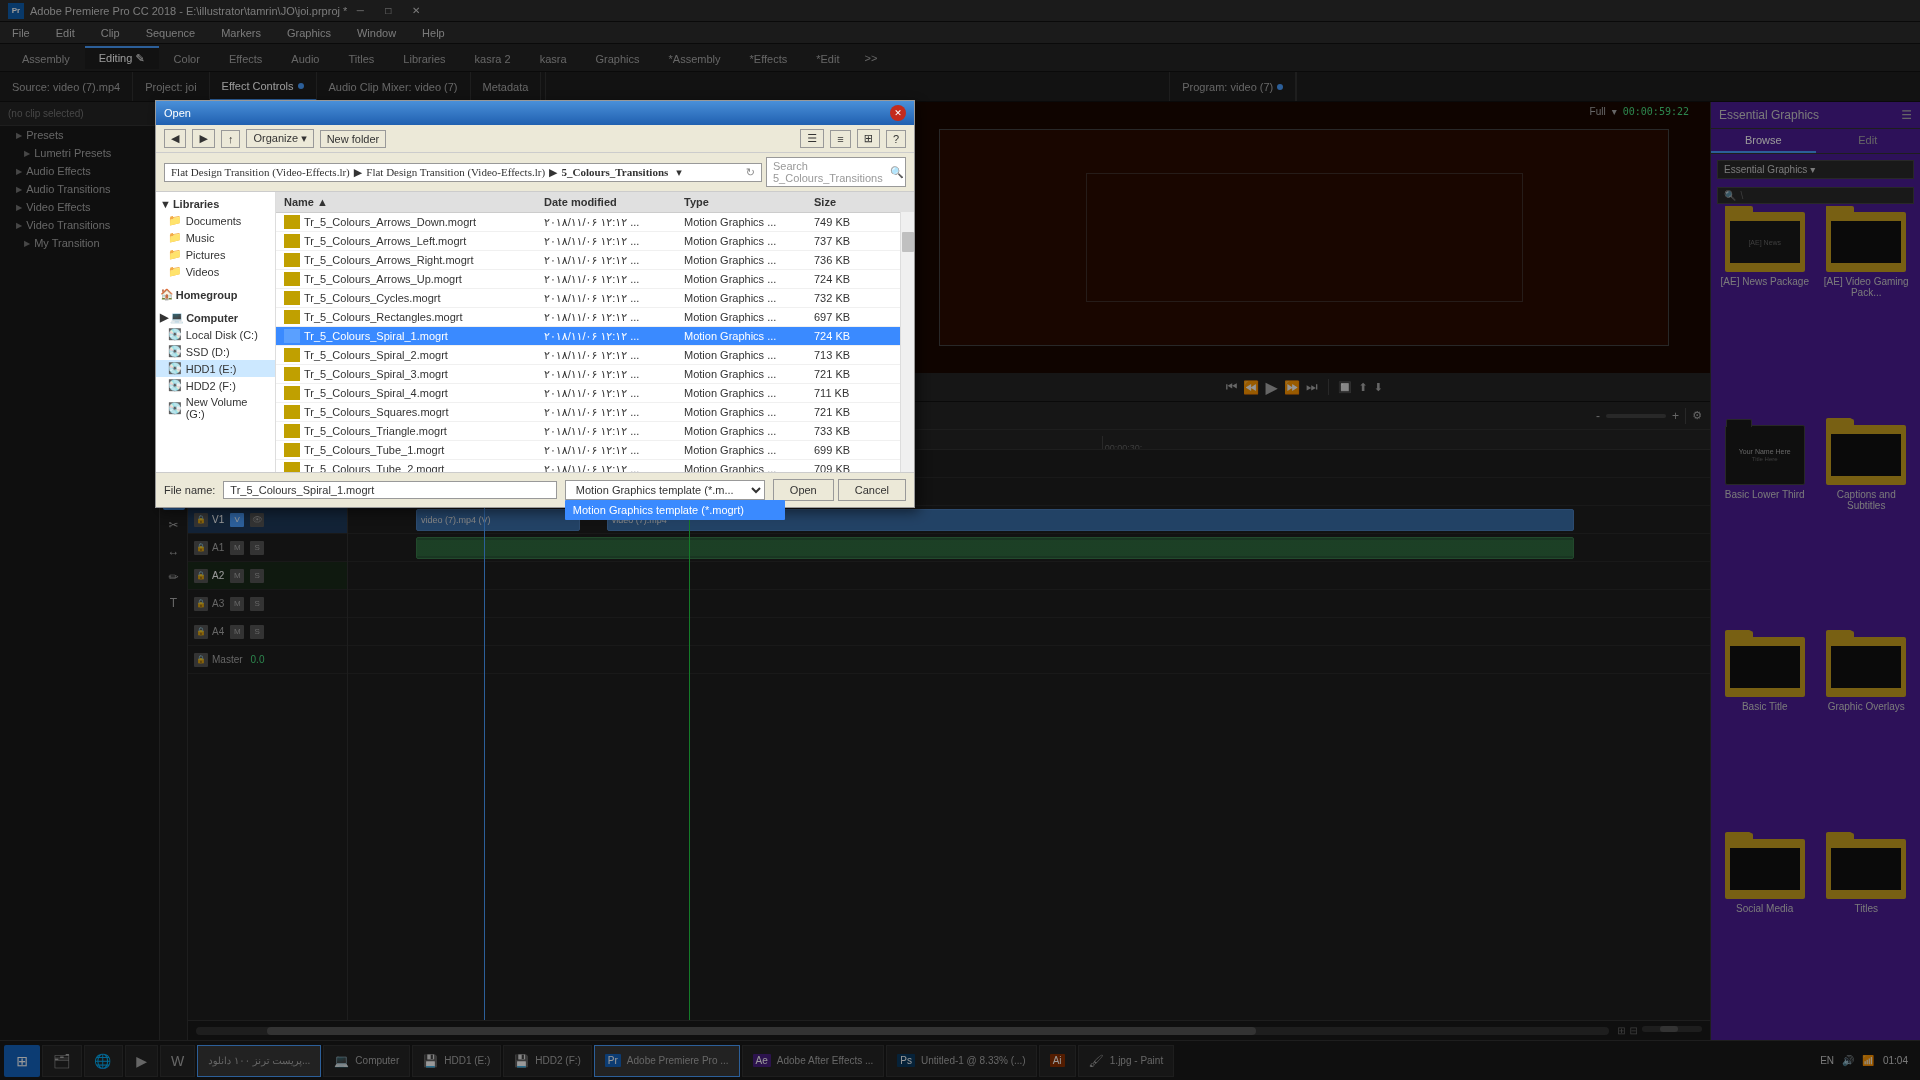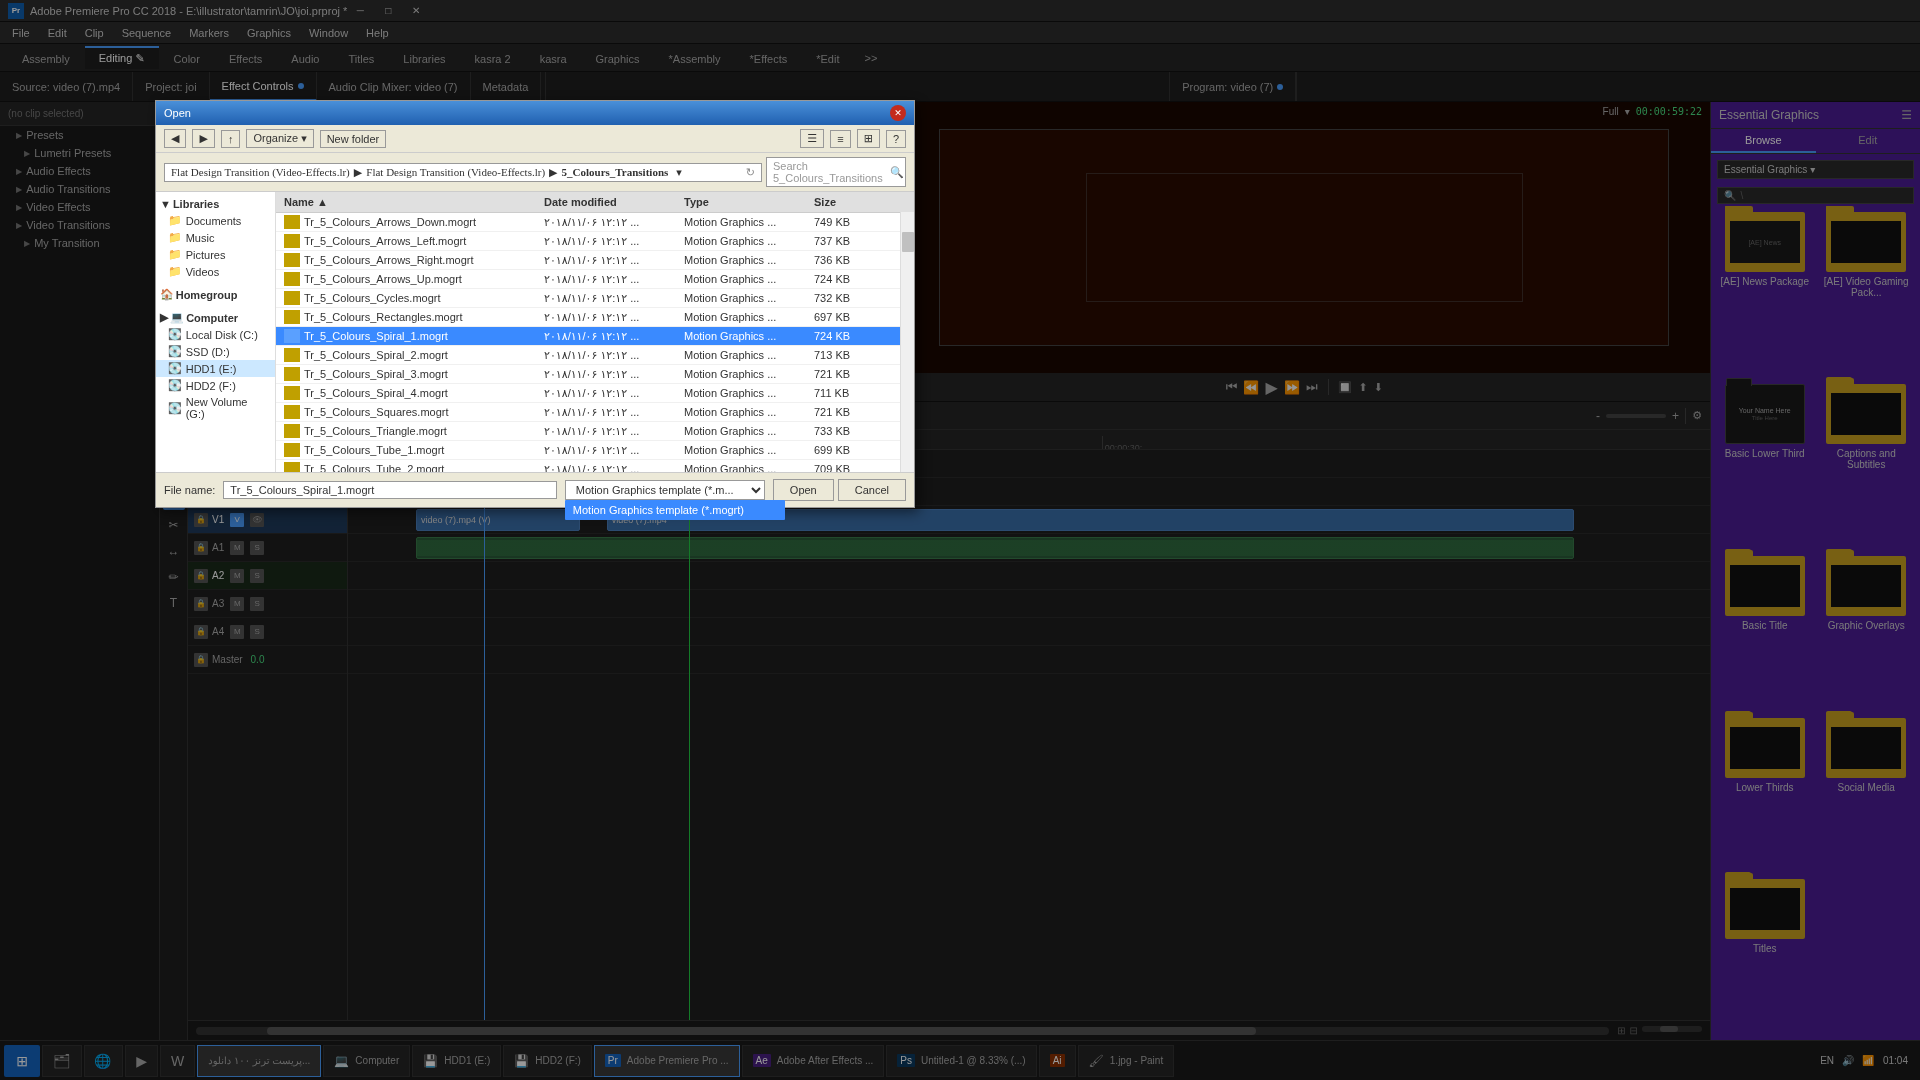--- a/index.html
+++ b/index.html
@@ -5,21 +5,21 @@
     * { box-sizing: border-box; margin: 0; padding: 0; }
     body { font-family: 'Segoe UI', Arial, sans-serif; font-size: 11px; background: #1e1e1e; color: #ccc; overflow: hidden; width: 1920px; height: 1080px; position: relative; }
 
     
     .title-bar { background: #2d2d2d; height: 22px; display: flex; align-items: center; padding: 0 8px; color: #ccc; font-size: 11px; border-bottom: 1px solid #111; }
     .title-bar .app-icon { width: 16px; height: 16px; background: #1e6dc0; margin-right: 6px; font-size: 9px; display: flex; align-items: center; justify-content: center; color: white; font-weight: bold; }
     .title-bar .win-btns { display: flex; gap: 2px; }
     .title-bar .win-btn { width: 26px; height: 16px; display: flex; align-items: center; justify-content: center; font-size: 10px; cursor: pointer; }
 
     
-    .menu-bar { background: #2d2d2d; height: 22px; display: flex; align-items: center; padding: 0 4px; border-bottom: 1px solid #111; gap: 2px; }
+    .menu-bar { background: #2d2d2d; height: 22px; display: flex; align-items: center; padding: 0 4px; border-bottom: 1px solid #111; gap: 10px; }
     .menu-item { padding: 2px 8px; cursor: pointer; color: #ccc; font-size: 11px; }
 
     
     .tab-bar { background: #252525; height: 28px; display: flex; align-items: center; padding: 0 8px; border-bottom: 1px solid #111; gap: 1px; }
     .tab { padding: 4px 14px; cursor: pointer; color: #aaa; font-size: 11px; border-top: 2px solid transparent; }
     .tab.active { color: #fff; border-top: 2px solid #4a9eff; background: #1e1e1e; }
     .tab-more { margin-left: 4px; color: #aaa; cursor: pointer; padding: 2px 6px; }
 
     
     .panel-row { display: flex; height: 30px; border-bottom: 1px solid #111; }
@@ -202,21 +202,21 @@
           <span style="color: #4ade80; font-family: monospace; font-size: 11px;">00:00:06:14</span>
         </div>
       </div>
 
       <div style="flex: 1.1; background: #111; position: relative; display: flex; flex-direction: column;">
         <div style="flex: 1; background: #1a0800; display: flex; align-items: center; justify-content: center; position: relative;">
 
           <div style="width: 90%; height: 80%; background: #2a0a00; border: 1px solid #444; position: relative;">
             <div style="position: absolute; top: 20%; left: 20%; right: 20%; bottom: 20%; border: 1px solid #555; opacity: 0.5;"></div>
           </div>
-          <div style="position: absolute; top: 4px; right: 8px; font-size: 10px; color: #aaa; display: flex; align-items: center; gap: 6px;">
+          <div style="position: absolute; top: 4px; right: 21px; font-size: 10px; color: #aaa; display: flex; align-items: center; gap: 6px;">
             <span>Full</span>
             <span style="cursor:pointer;">▾</span>
             <span style="color: #4ade80; font-family: monospace;">00:00:59:22</span>
           </div>
         </div>
         <div style="height: 28px; background: #252525; display: flex; align-items: center; justify-content: center; gap: 6px;">
           <span style="color:#aaa; cursor:pointer; font-size:13px;">⏮</span>
           <span style="color:#aaa; cursor:pointer; font-size:13px;">⏪</span>
           <span style="color:#aaa; cursor:pointer; font-size:16px;">▶</span>
           <span style="color:#aaa; cursor:pointer; font-size:13px;">⏩</span>
@@ -437,27 +437,20 @@
 
 
       <div class="eg-folder">
         <div class="eg-folder-icon" style="width:80px; height:60px; background:#c8a020; border-radius:2px; position:relative;">
           <div style="position:absolute; top:-7px; left:0; width:26px; height:8px; background:#c8a020; border-radius:2px 2px 0 0;"></div>
           <div style="width:70px; height:42px; background:#111;"></div>
         </div>
         <span class="eg-folder-label">Graphic Overlays</span>
       </div>
 
-      <div class="eg-folder">
-        <div class="eg-folder-icon" style="width:80px; height:60px; background:#c8a020; border-radius:2px; position:relative;">
-          <div style="position:absolute; top:-7px; left:0; width:26px; height:8px; background:#c8a020; border-radius:2px 2px 0 0;"></div>
-          <div style="width:70px; height:42px; background:#111;"></div>
-        </div>
-        <span class="eg-folder-label">Lower Thirds</span>
-      </div>
 
 
       <div class="eg-folder">
         <div class="eg-folder-icon" style="width:80px; height:60px; background:#c8a020; border-radius:2px; position:relative;">
           <div style="position:absolute; top:-7px; left:0; width:26px; height:8px; background:#c8a020; border-radius:2px 2px 0 0;"></div>
           <div style="width:70px; height:42px; background:#111;"></div>
         </div>
         <span class="eg-folder-label">Social Media</span>
       </div>
 

